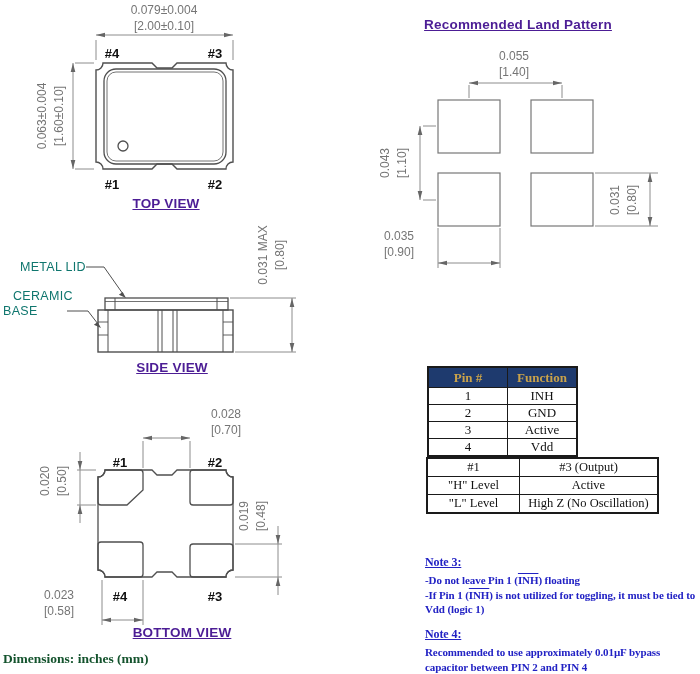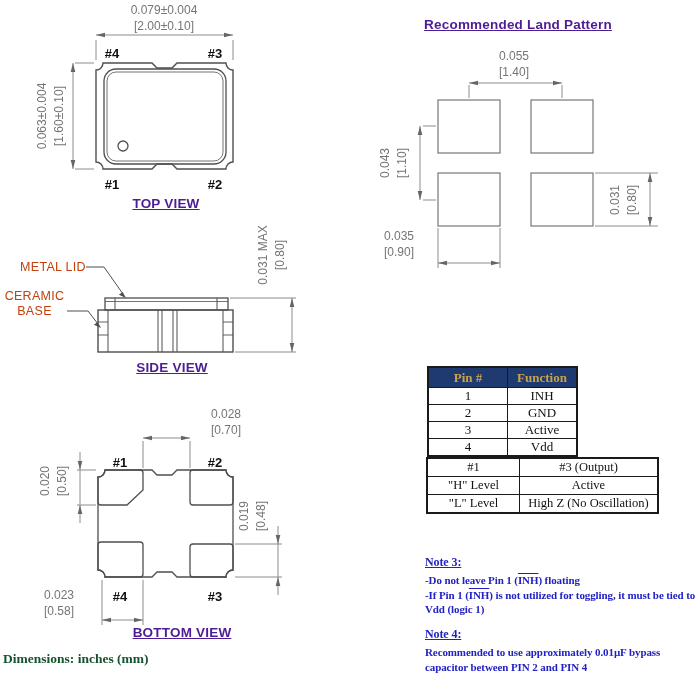--- a/index.html
+++ b/index.html
@@ -3,22 +3,22 @@
 <meta charset="utf-8">
 <style>
   html,body{margin:0;padding:0;}
   body{width:700px;height:674px;position:relative;background:#ffffff;overflow:hidden;
        font-family:"Liberation Sans",sans-serif;}
   svg{position:absolute;overflow:visible;}
   svg text{font-family:"Liberation Sans",sans-serif;fill:#757575;font-size:12px;}
   svg text.blk{fill:#101010;font-weight:bold;font-size:13px;}
   .vtitle{position:absolute;transform:translateX(-50%);font:bold 13.5px "Liberation Sans",sans-serif;
           color:#4c1d95;text-decoration:underline;white-space:nowrap;letter-spacing:.2px;}
-  .cadlabel{position:absolute;font:12.5px "Liberation Sans",sans-serif;color:#c2410c;
-            text-align:center;letter-spacing:.3px;white-space:nowrap;}
+  .cadlabel{position:absolute;font:12.5px "Liberation Sans",sans-serif;color:#0f766e;
+            text-align:left;letter-spacing:.3px;white-space:nowrap;}
   
   table{position:absolute;border-collapse:collapse;background:#fff;
         font-family:"Liberation Serif",serif;color:#111;text-align:center;}
   table,th,td{border:1px solid #1a1a1a;}
   table{border-width:2px;}
   th{background:#1e3a6e;font-weight:bold;}
   .t1{left:427px;top:366px;width:151px;font-size:13px;}
   .t1 th{color:#c9a24a;height:17px;font-size:13px;}
   .t1 td{height:14px;line-height:14px;}
   .t2{left:426px;top:457px;width:233px;font-size:12.5px;}
@@ -146,21 +146,21 @@
     <line x1="292" y1="83" x2="292" y2="137"></line>
   </g>
   <g fill="#666666" stroke="none">
     <polygon points="292,83 289.7,92 294.3,92"></polygon>
       <polygon points="292,137 289.7,128 294.3,128"></polygon>
   </g>
   <text transform="translate(267,40) rotate(-90)" text-anchor="middle">0.031  MAX</text>
   <text transform="translate(284,40) rotate(-90)" text-anchor="middle">[0.80]</text>
 </svg>
 <div class="cadlabel" style="left:20px;top:260px;width:66px">METAL LID</div>
-<div class="cadlabel" style="left:3px;top:289px;width:63px">CERAMIC</div>
+<div class="cadlabel" style="left:13px;top:289px;width:63px">CERAMIC</div>
 <div class="cadlabel" style="left:3px;top:304px;width:63px">BASE</div>
 <div class="vtitle" style="left:172px;top:360px">SIDE VIEW</div>
 
 <svg style="left:0;top:400px" width="340" height="240" viewBox="0 0 340 240">
   <g stroke="#4f4f4f" fill="none" stroke-width="1.3">
     <path d="M 105,70 L 152,70 L 157,75 L 172,75 L 177,70 L 226,70 A 7 7 0 0 0 233,77
              L 233,170 A 7 7 0 0 0 226,177 L 177,177 L 172,172 L 157,172 L 152,177 L 105,177
              A 7 7 0 0 0 98,170 L 98,77 A 7 7 0 0 0 105,70 Z"></path>
     <path d="M 105,70 L 140,70 Q 143,70 143,73 L 143,90 L 127,105 L 101,105 Q 98,105 98,102 L 98,77 A 7 7 0 0 0 105,70 Z"></path>
     <path d="M 190,73 Q 190,70 193,70 L 226,70 A 7 7 0 0 0 233,77 L 233,102 Q 233,105 230,105 L 193,105 Q 190,105 190,102 Z"></path>

